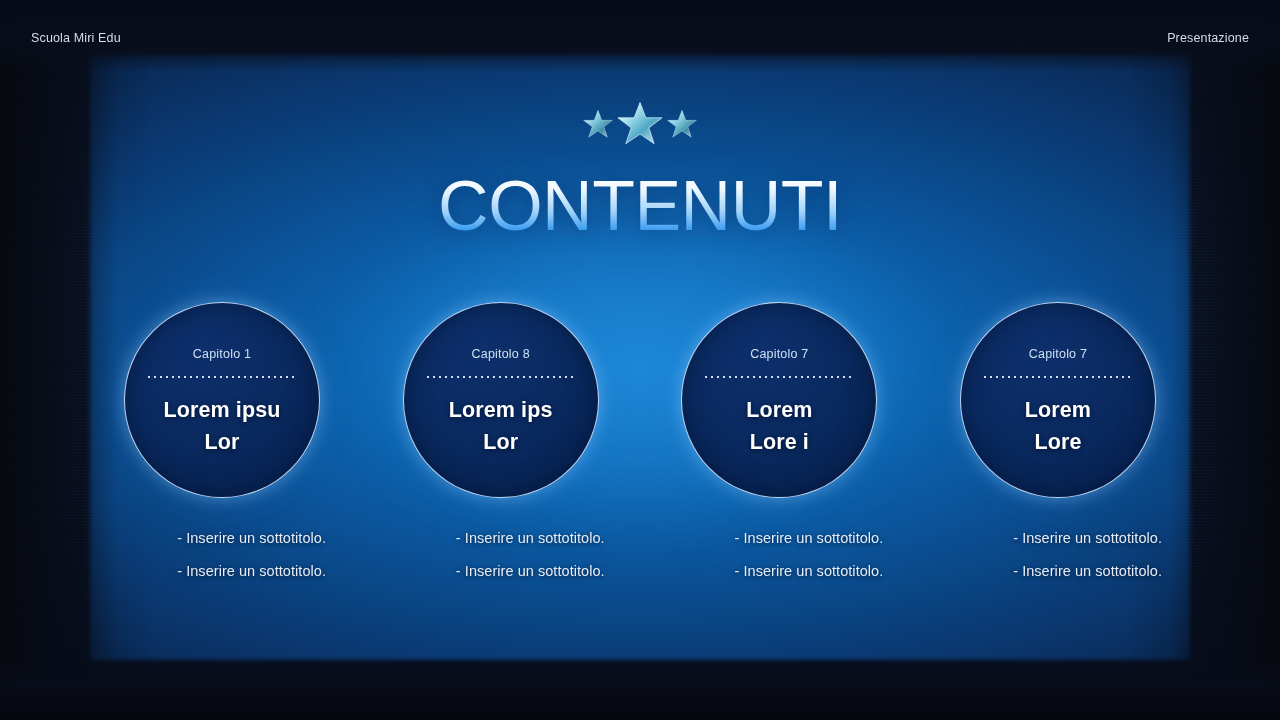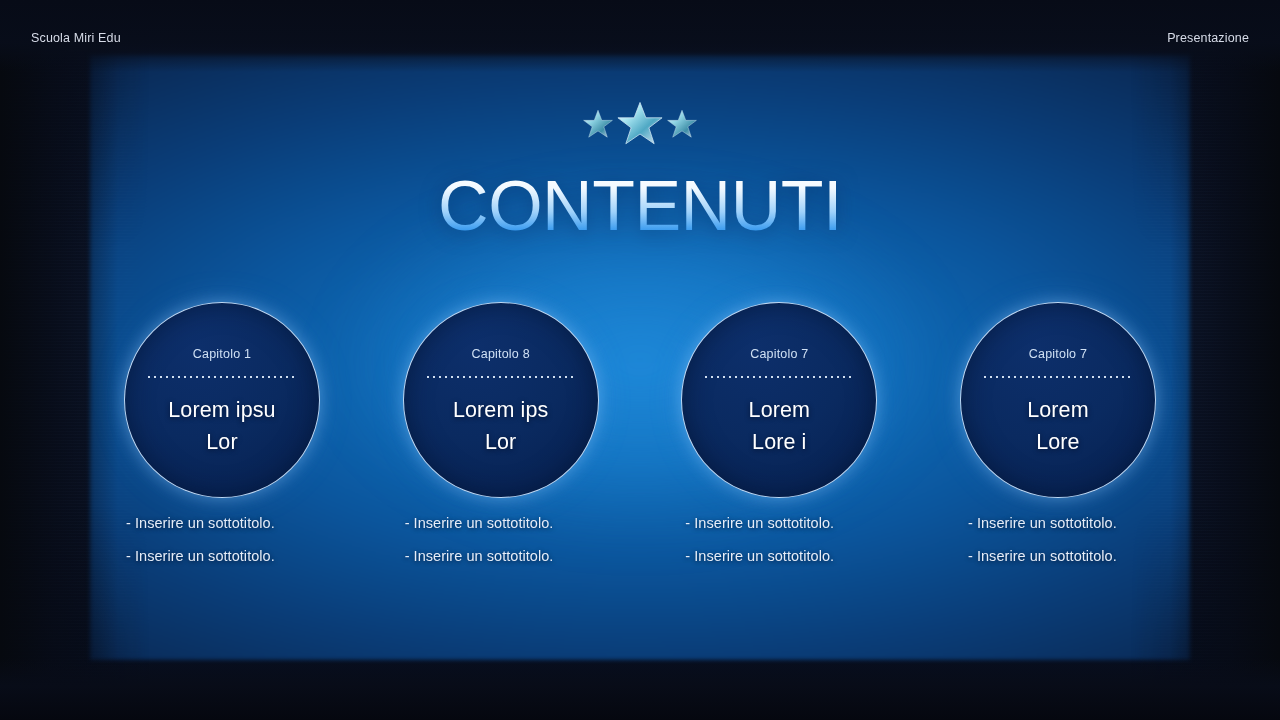--- a/index.html
+++ b/index.html
@@ -134,26 +134,26 @@
   .chapter{
     font-size:12.5px; color:#cfe0f4; letter-spacing:.2px; line-height:14px;
   }
   .dots{
     width:152px; height:2px; margin-top:15px;
     background-image:radial-gradient(circle, rgba(225,238,252,.92) 38%, rgba(0,0,0,0) 42%);
     background-size:6px 2px; background-repeat:repeat-x;
   }
   .ctitle{
     margin-top:16px; padding:0 14px;
-    font-size:21.5px; font-weight:400; color:#ffffff;
+    font-size:21.5px; font-weight:700; color:#ffffff;
     line-height:32px; text-align:center; letter-spacing:.1px;
     text-shadow:0 1px 5px rgba(2,12,34,.75);
   }
 
-  .subs{ margin-top:16px; width:100%; }
+  .subs{ margin-top:31px; width:100%;text-align:right; }
   .sub{
     font-size:14.5px; color:#e6edf8; line-height:18px;
     letter-spacing:.05px; white-space:nowrap;
     text-shadow:0 1px 4px rgba(3,12,30,.7);
   }
   .sub + .sub{ margin-top:15px; }
 
   
   .col.c1 .subs{ padding-left:8px; }
   .col.c2 .subs{ padding-left:8px; }

